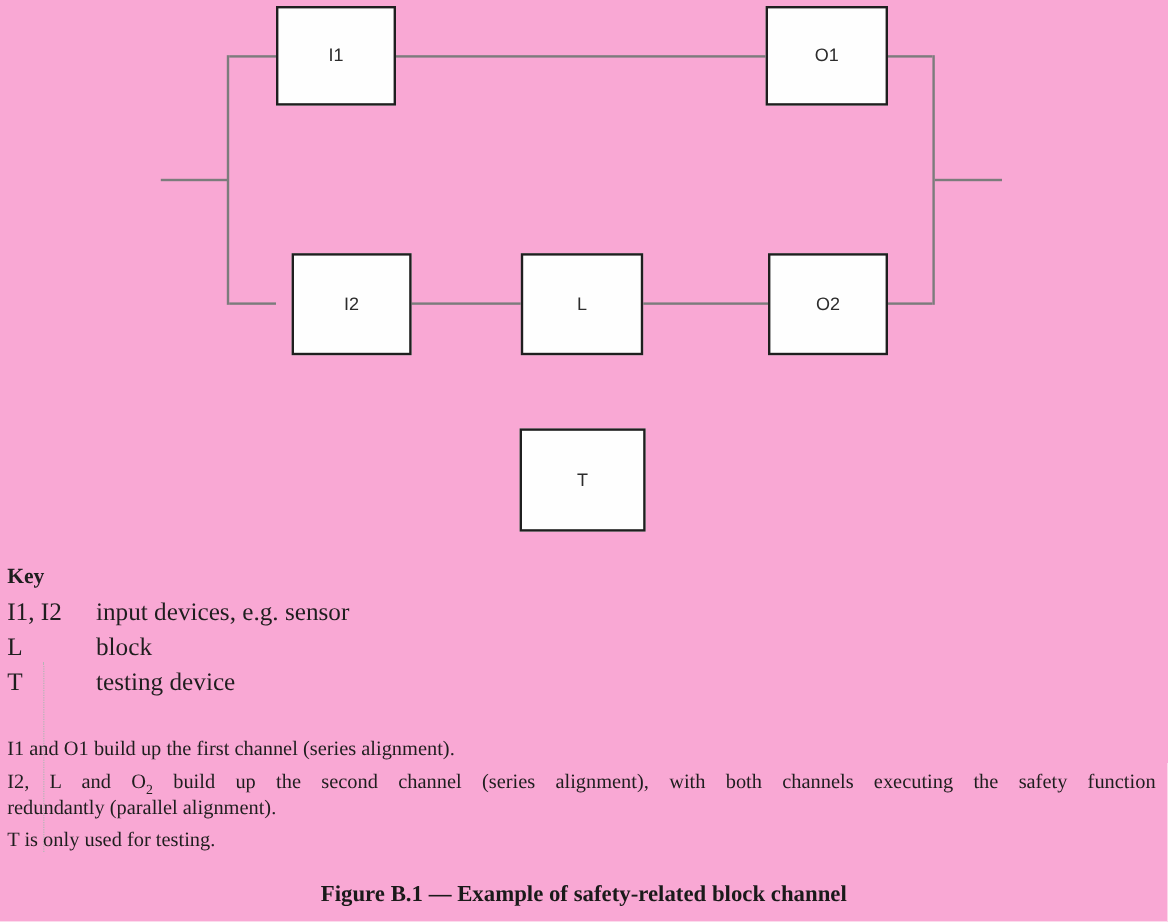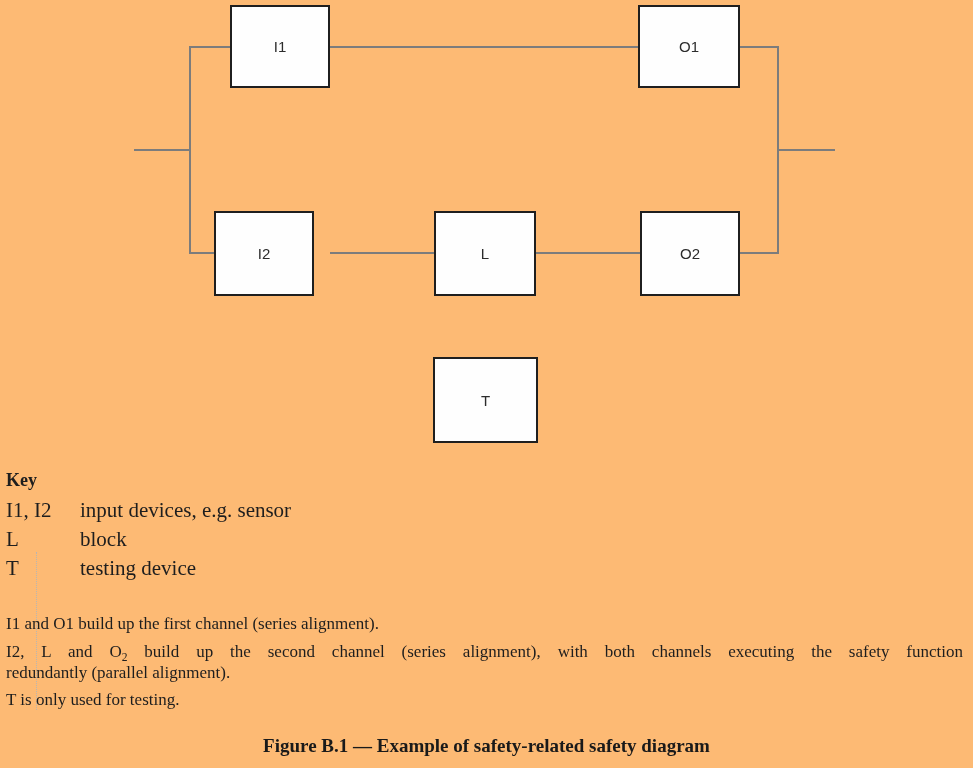--- a/index.html
+++ b/index.html
@@ -1,20 +1,20 @@
 <!DOCTYPE html>
 <html><head>
 <meta charset="utf-8">
 <style>
   html, body { margin: 0; padding: 0; background: #ffffff; }
   .page {
     position: relative;
     width: 973px;
     height: 768px;
-    background: #fdba74;
+    background: #f9a8d4;
     font-family: "Liberation Serif", serif;
     color: #1e1e1e;
     overflow: hidden;
   }
   
   .block {
     position: absolute;
     box-sizing: border-box;
     border: 2px solid #1f1f1f;
     background: #fefefe;
@@ -98,21 +98,21 @@
     <div class="wire h" style="left:330px; top:252px; width:104px;"></div>
     <div class="wire h" style="left:536px; top:252px; width:104px;"></div>
     <div class="wire h" style="left:740px; top:252px; width:37px;"></div>
 
     <div class="block" style="left:230px; top:5px; width:100px; height:83px;">
       <span>I1</span>
     </div>
     <div class="block" style="left:638px; top:5px; width:102px; height:83px;">
       <span>O1</span>
     </div>
-    <div class="block" style="left:214px; top:211px; width:100px; height:85px;">
+    <div class="block" style="left:243px; top:211px; width:100px; height:85px;">
       <span>I2</span>
     </div>
     <div class="block" style="left:434px; top:211px; width:102px; height:85px;">
       <span>L</span>
     </div>
     <div class="block" style="left:640px; top:211px; width:100px; height:85px;">
       <span>O2</span>
     </div>
     <div class="block" style="left:433px; top:357px; width:105px; height:86px;">
       <span>T</span>
@@ -143,15 +143,15 @@
 
   <div class="note" style="top:613px;">I1 and O1 build up the first channel (series alignment).</div>
 
   <div class="note" style="top:641px;">
     <div class="justify-line"><span>I2, L and O</span><sub>2</sub><span> build up the second channel (series alignment), with both channels executing the safety function</span></div>
     <div>redundantly (parallel alignment).</div>
   </div>
 
   <div class="note" style="top:689px;">T is only used for testing.</div>
 
-  <div class="caption">Figure B.1 — Example of safety-related safety diagram</div>
+  <div class="caption">Figure B.1 — Example of safety-related block channel</div>
 
 </div>
 
 </body></html>

